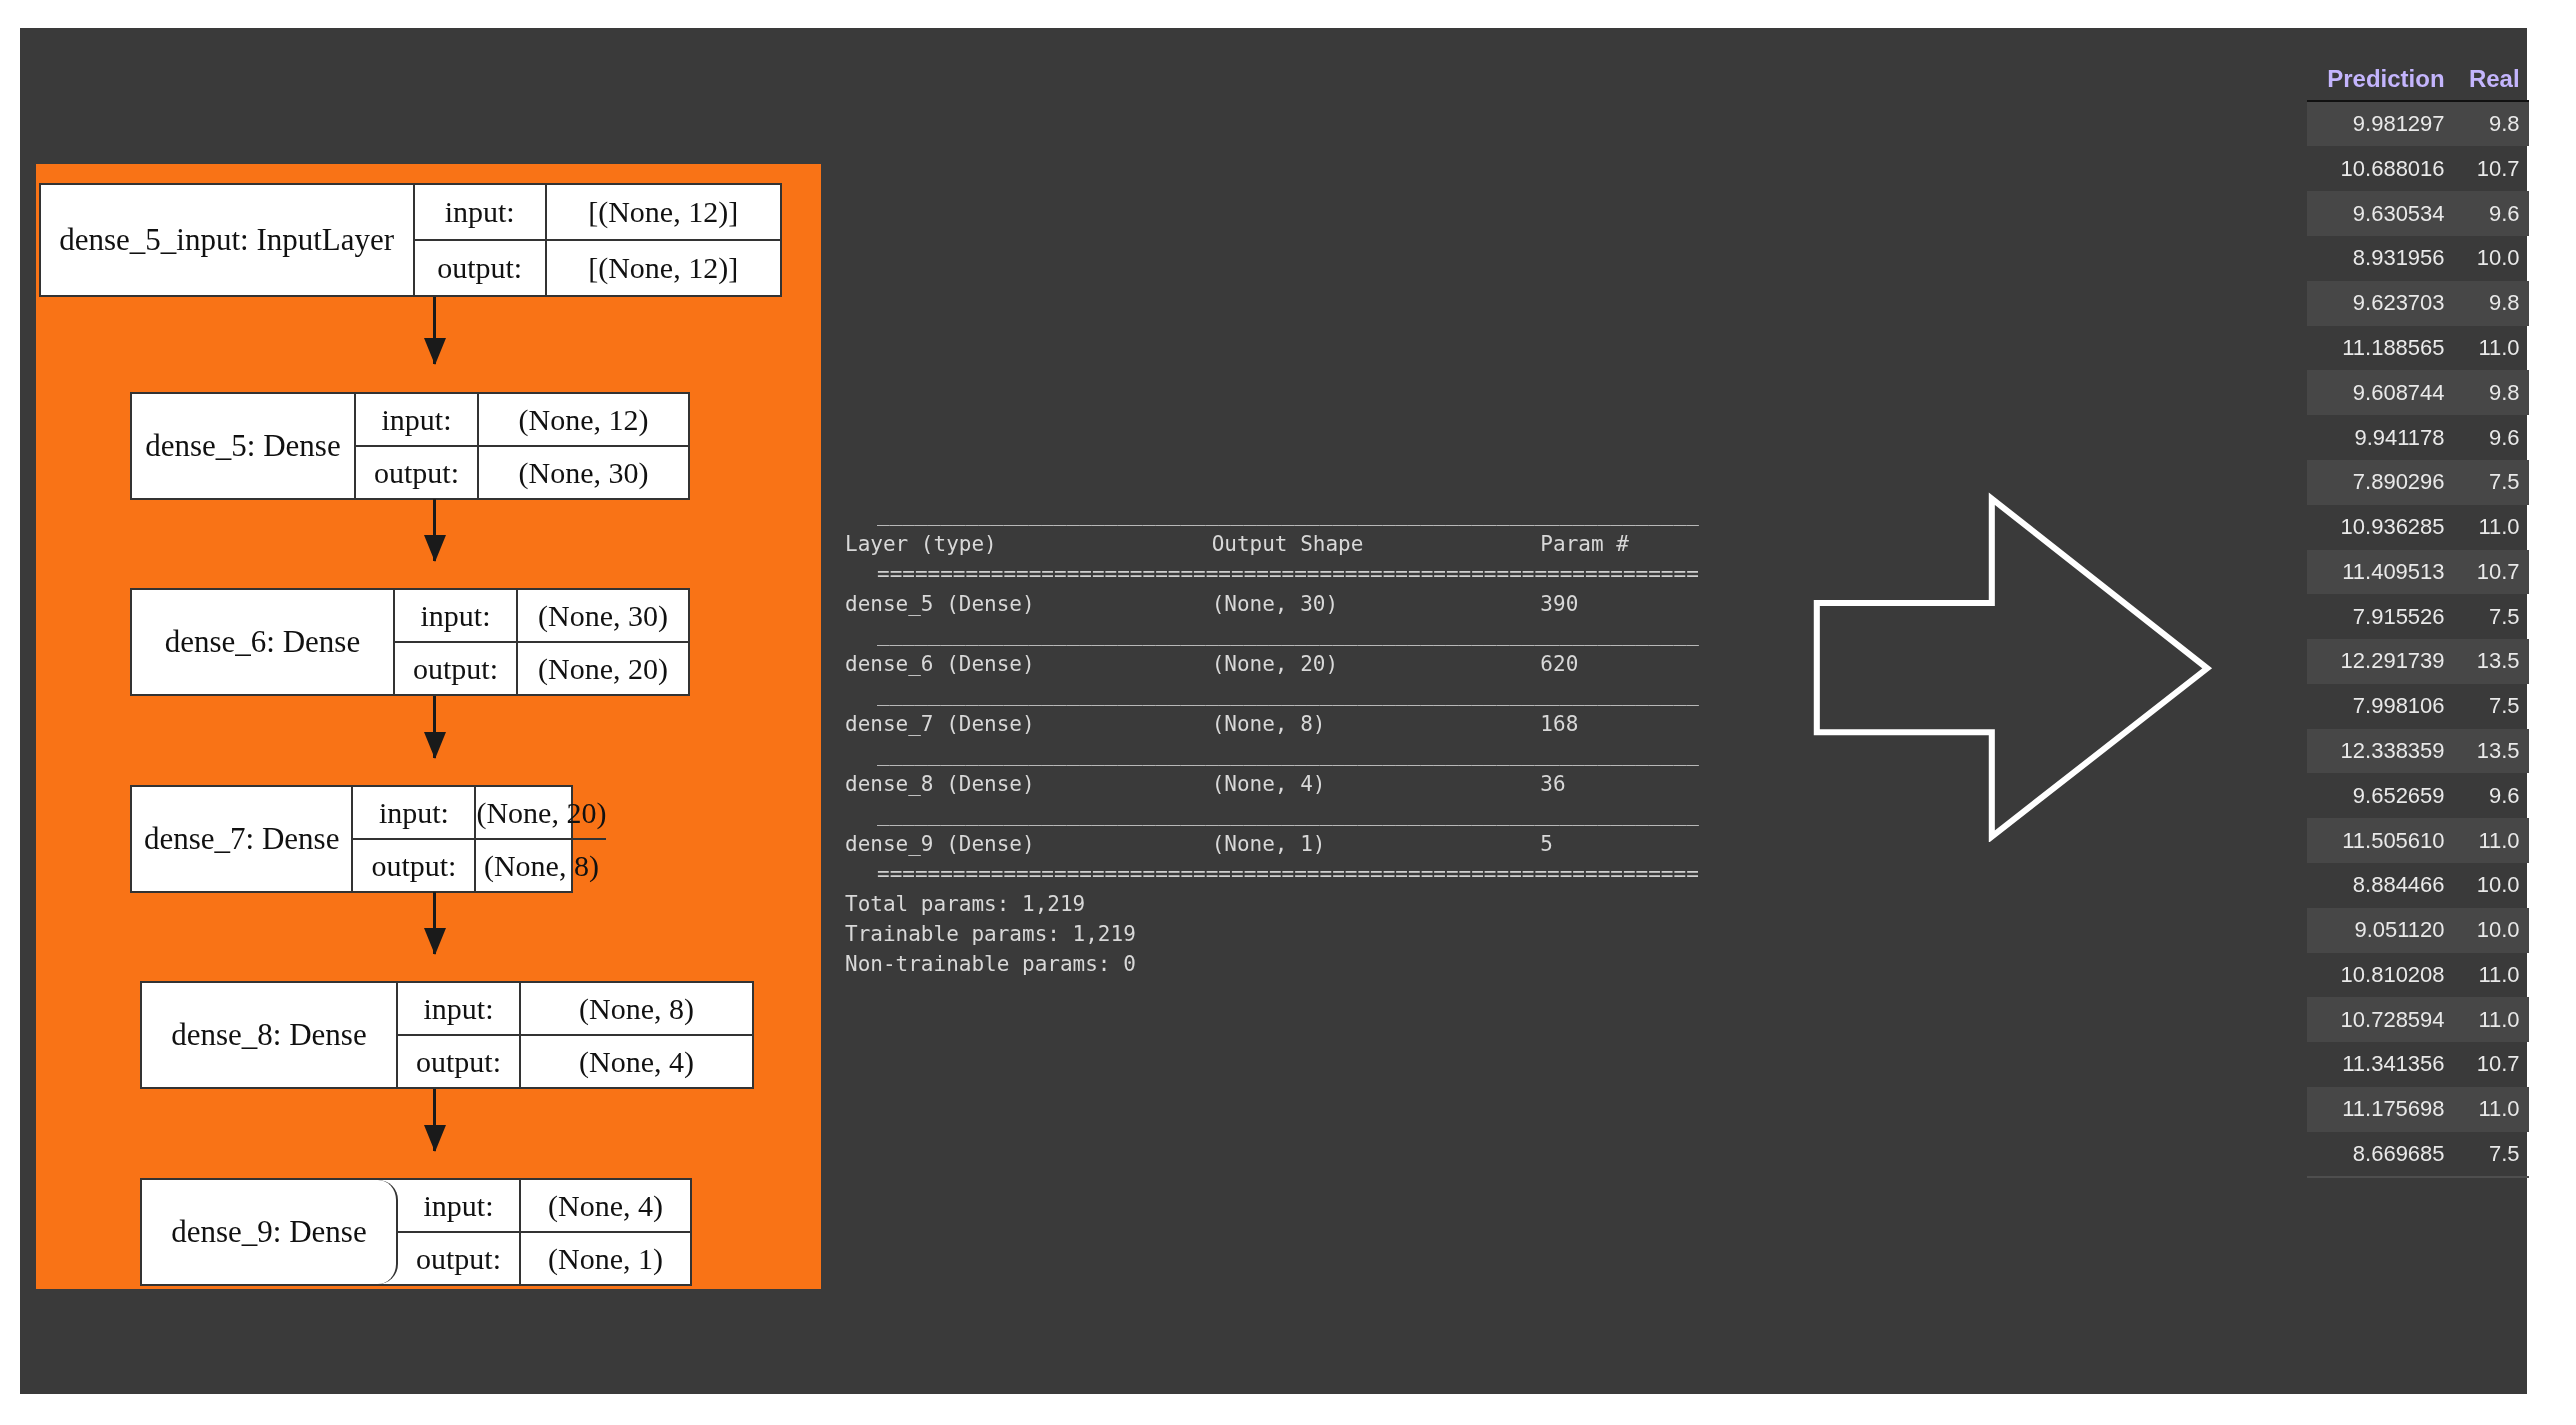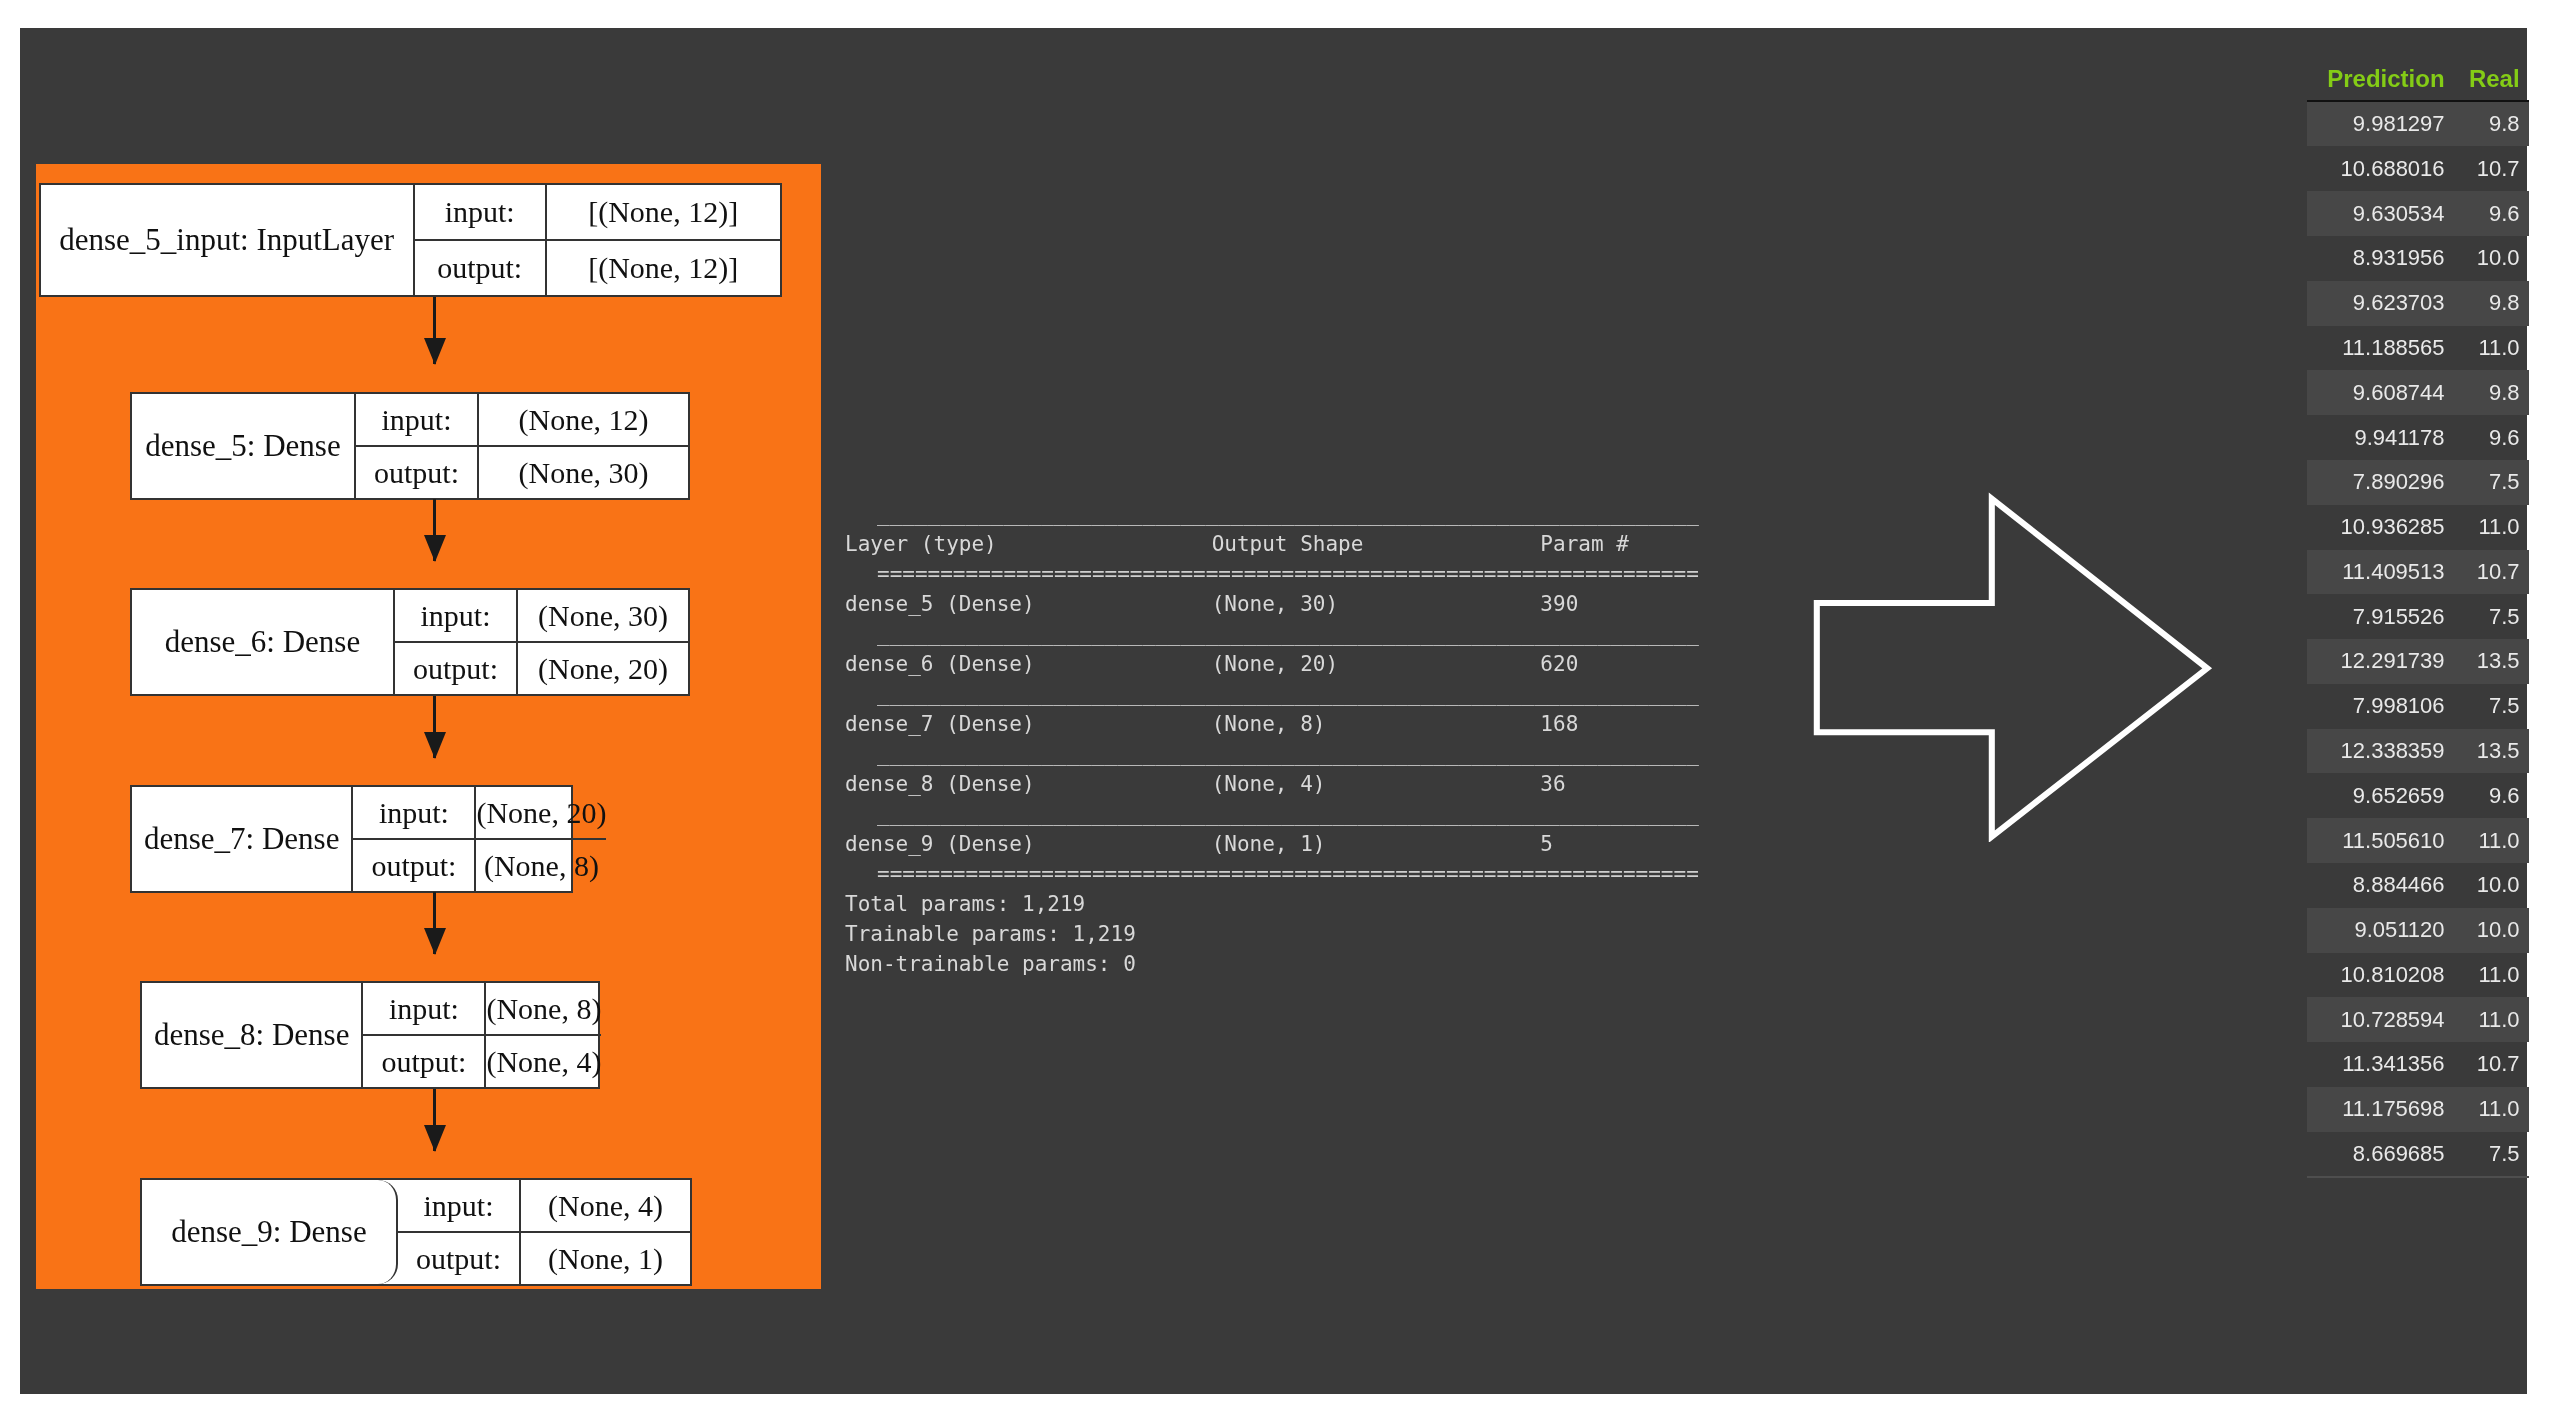--- a/index.html
+++ b/index.html
@@ -108,21 +108,21 @@
     width: 100%;
     font-size: 22px;
     color: #e9e9e9;
   }
   #predtable th {
     font-weight: bold;
     font-size: 24px;
     padding: 0 9.4px 6.7px 9.4px;
     border-bottom: 2px solid #111;
     text-align: right;
-    color: #84cc16;
+    color: #c4b5fd;
     white-space: nowrap;
   }
   #predtable td {
     padding: 9.4px 9.4px;
     text-align: right;
     white-space: nowrap;
   }
   #predtable tbody tr:nth-child(odd) { background: #474747; }
   #predtable tbody tr:nth-child(even) { background: transparent; }
   #predtable tbody tr:last-child td { border-bottom: 2px solid #4e4e4e; }
@@ -187,21 +187,21 @@
           <div class="ioval" style="flex:1;">(None, 20)</div>
         </div>
         <div class="iorow">
           <div class="iolabel" style="width:123px;">output:</div>
           <div class="ioval" style="flex:1;">(None, 8)</div>
         </div>
       </div>
     </div>
     <div class="conn" style="left:397px; top:728px; height:62px;"></div>
 
-    <div class="lyr" style="left:104px; top:817px; width:460px; height:108px;">
+    <div class="lyr" style="left:104px; top:817px; width:614px; height:108px;">
       <div class="namecell" style="width:256px;">dense_8: Dense</div>
       <div class="iocol" style="flex:1;">
         <div class="iorow">
           <div class="iolabel" style="width:123px;">input:</div>
           <div class="ioval" style="flex:1;">(None, 8)</div>
         </div>
         <div class="iorow">
           <div class="iolabel" style="width:123px;">output:</div>
           <div class="ioval" style="flex:1;">(None, 4)</div>
         </div>

